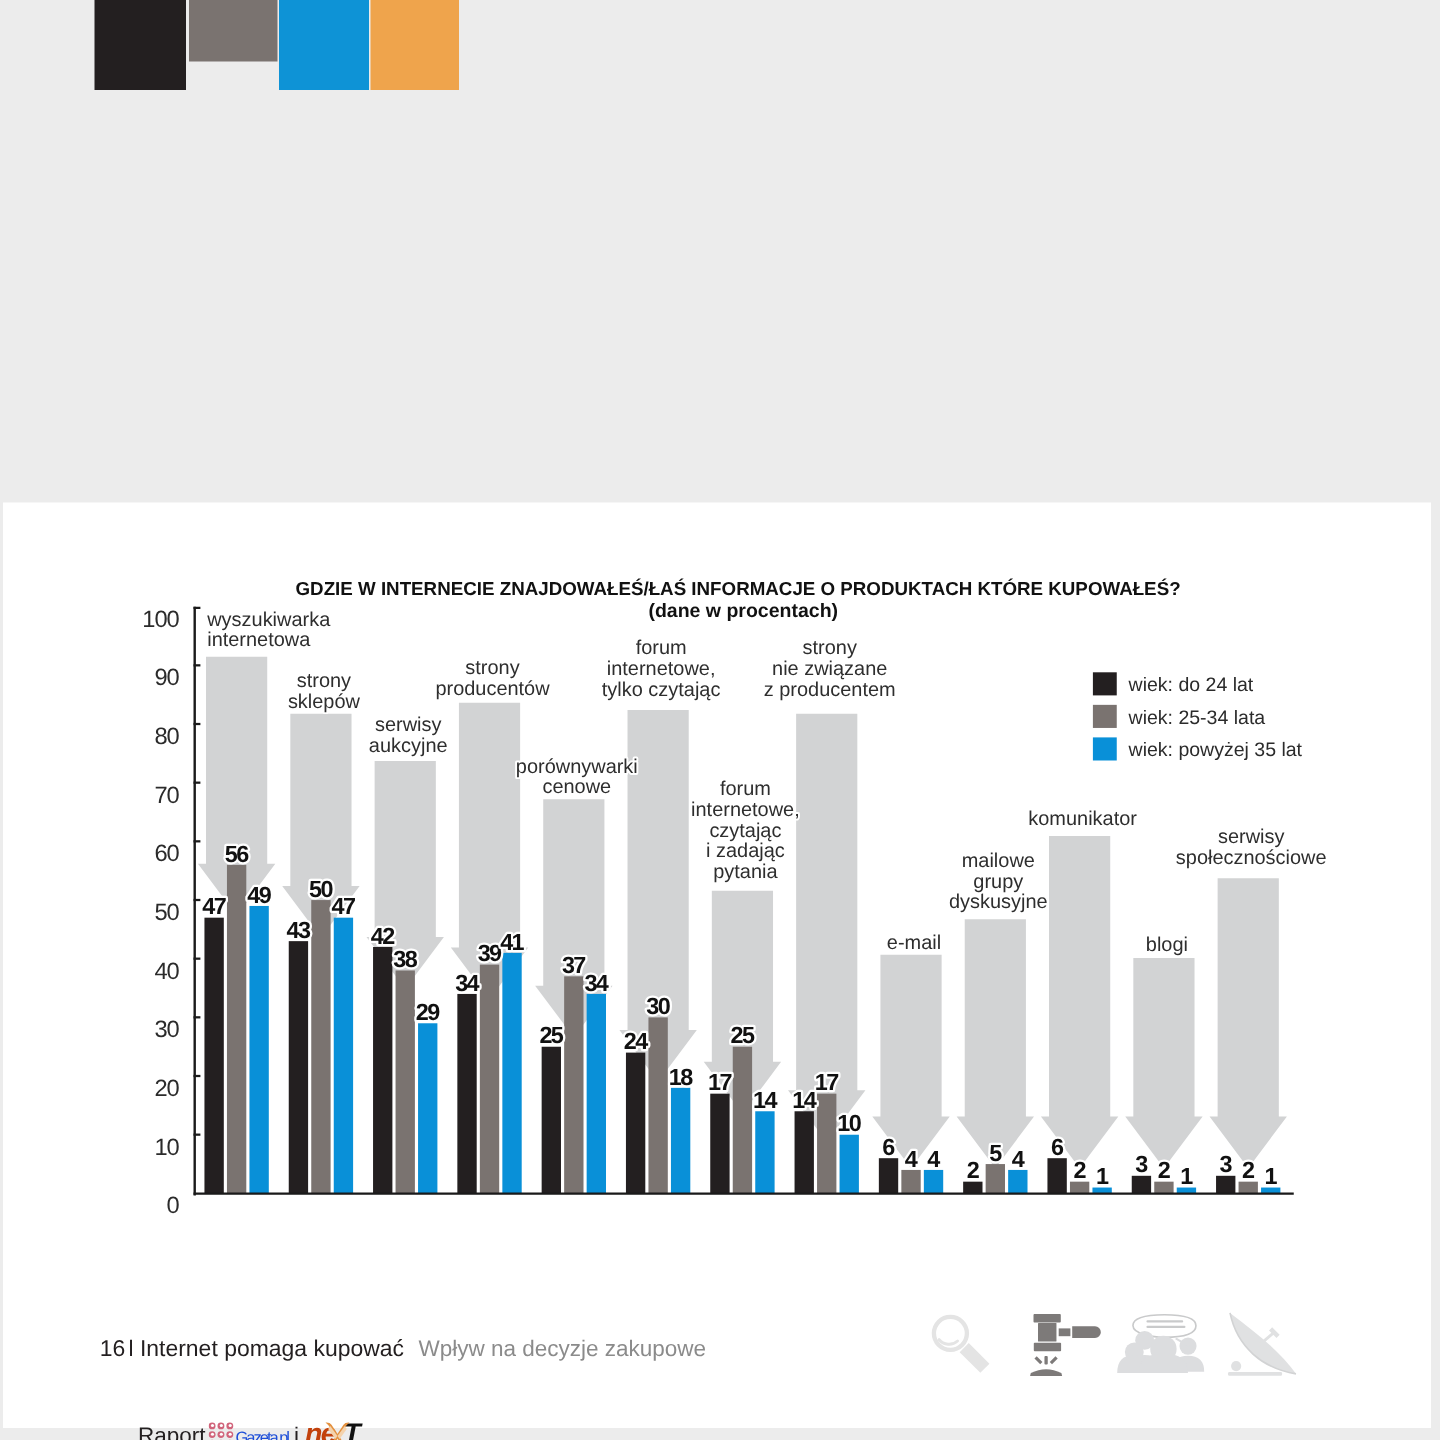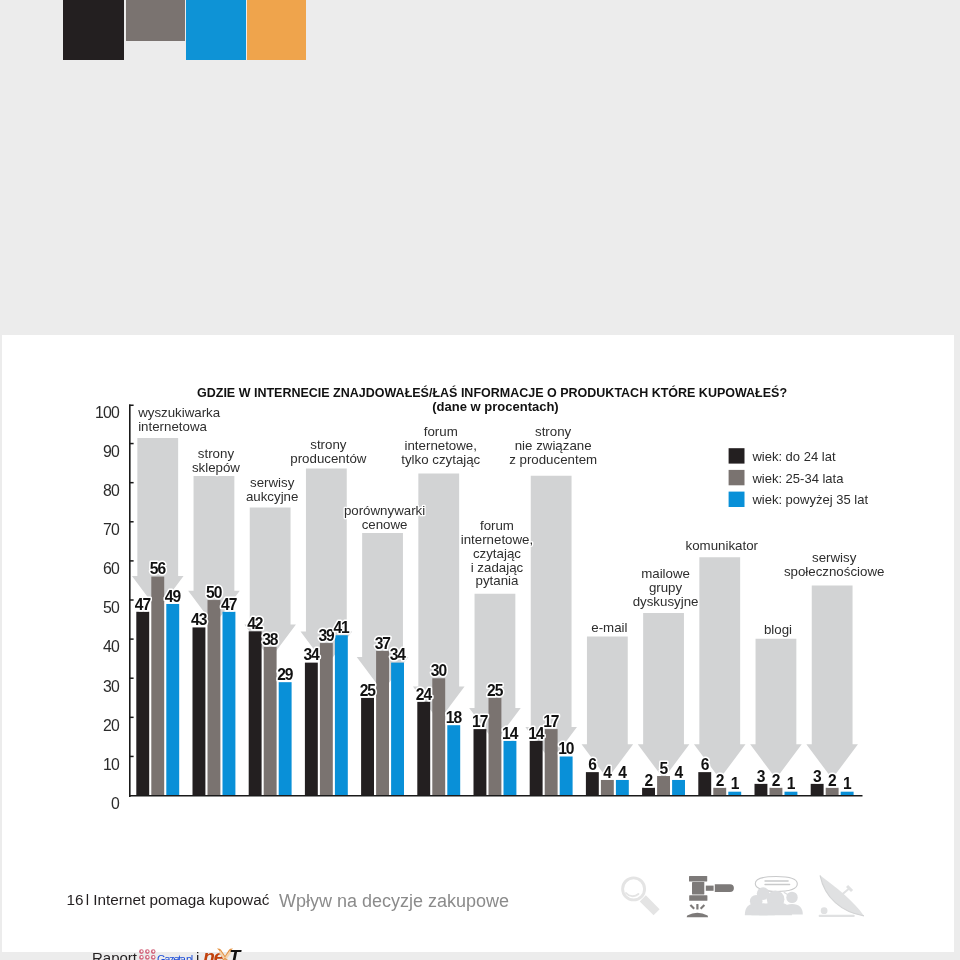--- a/index.html
+++ b/index.html
@@ -10,21 +10,21 @@
   #chartsvg{position:absolute;left:0;top:0;}
   .lbl{font-size:13.3px;fill:#2e2e2e;paint-order:stroke;stroke:#fff;stroke-width:2.6px;stroke-linejoin:round;}
   .vlbl{font-size:15.6px;font-weight:bold;letter-spacing:-1.05px;fill:#111;paint-order:stroke;stroke:#fff;stroke-width:3px;stroke-linejoin:round;}
   .ytick{font-size:15.8px;fill:#2b2b2b;letter-spacing:-0.75px;}
   .ctitle{font-size:12.5px;font-weight:bold;fill:#111;}
   .csub{font-size:13px;font-weight:bold;fill:#111;}
   .leg{font-size:13px;fill:#2b2b2b;}
   #footerbox{position:absolute;left:0;top:0;width:856px;height:960px;}
   .fline1{position:absolute;left:66.5px;top:890.5px;font-size:15.3px;color:#231f20;white-space:nowrap;}
   .fsep{font-size:15px;margin:0 0 0 2.2px;}
-  .fsection{position:absolute;left:279px;top:891px;font-size:18px;color:#8b8b8b;white-space:nowrap;}
+  .fsection{position:absolute;left:279px;top:891px;font-size:15px;color:#8b8b8b;white-space:nowrap;}
   .fline2{position:absolute;left:92px;top:909px;font-size:15px;color:#231f20;white-space:nowrap;display:flex;align-items:baseline;line-height:20px;}
   .gmark{display:inline-block;width:17px;height:17px;margin:0 1px 0 2px;position:relative;top:3px;}
   .gname{font-size:11px;color:#1d4ed8;letter-spacing:-1.35px;margin-top:40px;}
   .gi{margin:0 4px 0 4px;font-size:15px;color:#231f20;}
   .nextwrap{position:relative;display:inline-block;margin-left:0px;}
   .nextne{font-weight:bold;font-style:italic;font-size:19px;color:#c2410c;letter-spacing:-1.1px;}
   .nextt{font-weight:bold;font-style:italic;font-size:19px;color:#111;margin-left:5.5px;}
   .nextx{position:absolute;left:12.2px;top:1px;width:17px;height:18px;}
   .ficons{position:absolute;left:613px;top:872px;}
 </style>

